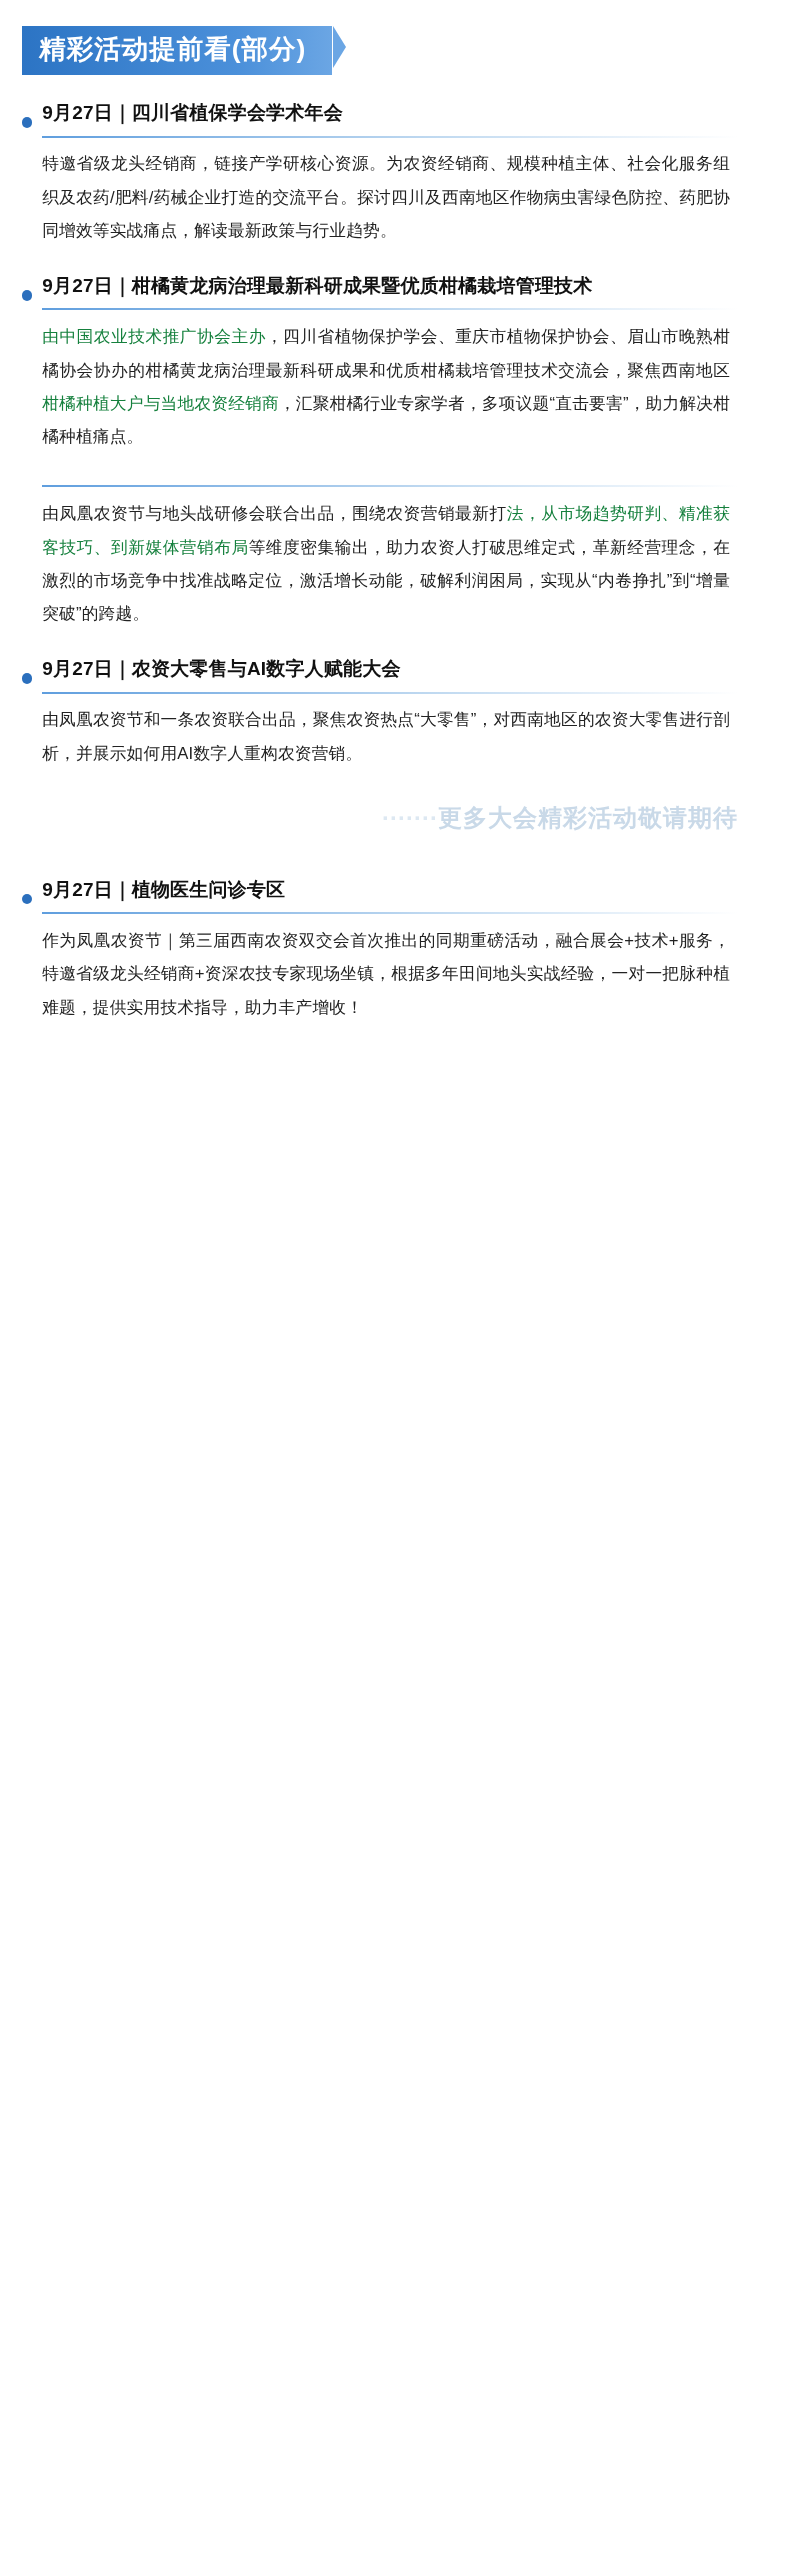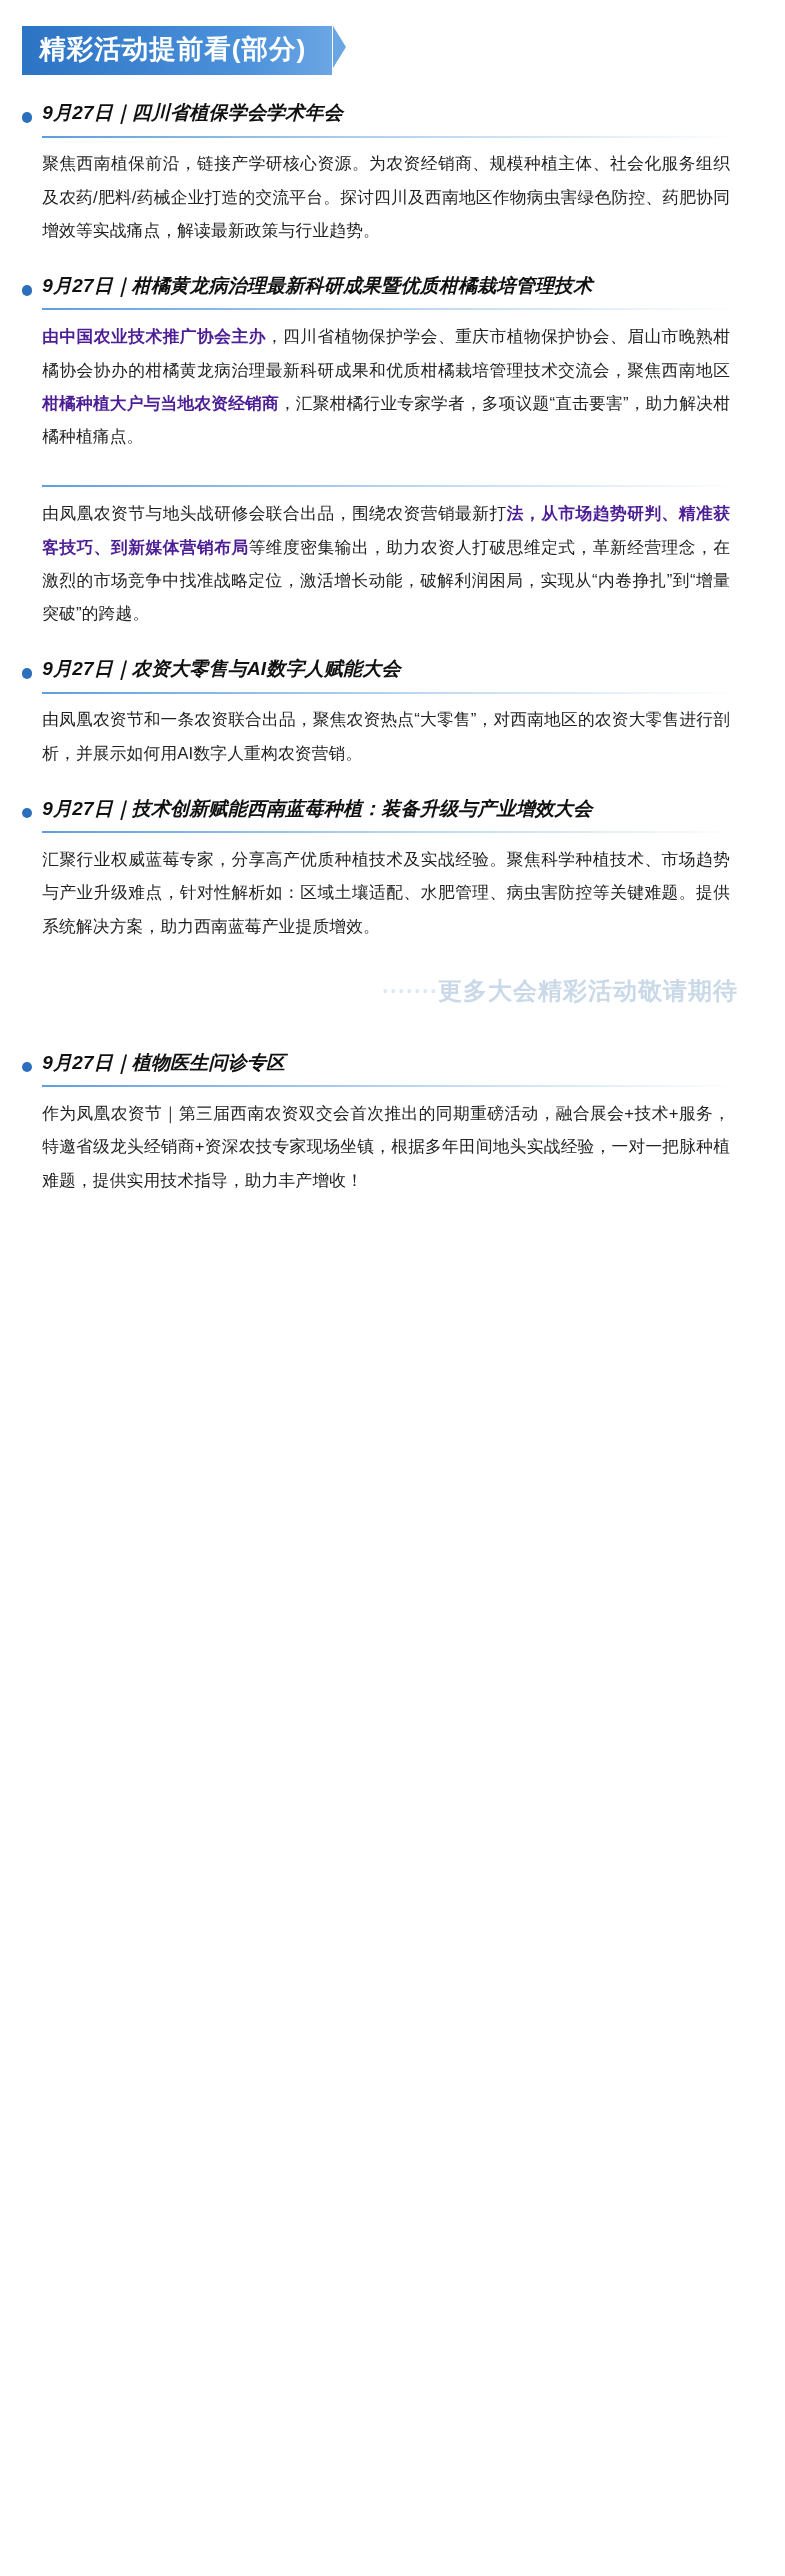--- a/index.html
+++ b/index.html
@@ -52,23 +52,22 @@
   }
 
   
   .item {
     position: relative;
     margin: 0 0 3.9px 0;
     padding: 13.8px 33px 5.9px 21.6px;
   }
   .item-head {
     display: flex;
-    align-items: center;
+    align-items: flex-end;
     gap: 9.8px;
-    font-style: italic;
   }
   .bullet {
     flex: 0 0 auto;
     width: 10.8px;
     height: 10.8px;
     border-radius: 50%;
     background: #2b6fbd;
     margin-top: 8.8px;
   }
   .item-title {
@@ -87,22 +86,22 @@
   .item-body {
     font-size: 16.7px;
     line-height: 2.0;
     color: #222222;
     letter-spacing: 0.2px;
     margin: 9.8px 0 0 20.6px;
     text-align: justify;
     padding-right: 7.9px;
   }
   .item-body b {
-    font-weight: bold;
-    color: #4c1d95;
+    font-weight: normal;
+    color: #15803d;
   }
 
   
   .more-line {
     text-align: right;
     font-size: 24px;
     color: #c9d9e8;
     margin: 25.5px 33px 3.9px 0;
     letter-spacing: 1px;
     font-weight: bold;
@@ -128,21 +127,21 @@
 
   
   <div class="item">
     <div class="item-head">
       <span class="bullet"></span>
       <div class="item-title">
         <span>9月27日</span><span>｜</span><span>四川省植保学会学术年会</span>
       </div>
     </div>
     <div class="rule"></div>
-    <div class="item-body">聚焦西南植保前沿，链接产学研核心资源。为农资经销商、规模种植主体、社会化服务组织及农药/肥料/药械企业打造的交流平台。探讨四川及西南地区作物病虫害绿色防控、药肥协同增效等实战痛点，解读最新政策与行业趋势。</div>
+    <div class="item-body">特邀省级龙头经销商，链接产学研核心资源。为农资经销商、规模种植主体、社会化服务组织及农药/肥料/药械企业打造的交流平台。探讨四川及西南地区作物病虫害绿色防控、药肥协同增效等实战痛点，解读最新政策与行业趋势。</div>
   </div>
 
   
   <div class="item">
     <div class="item-head">
       <span class="bullet"></span>
       <div class="item-title">
         <span>9月27日</span><span>｜</span><span>柑橘黄龙病治理最新科研成果暨优质柑橘栽培管理技术</span>
       </div>
     </div>
@@ -162,30 +161,20 @@
       <span class="bullet"></span>
       <div class="item-title">
         <span>9月27日</span><span>｜</span><span>农资大零售与AI数字人赋能大会</span>
       </div>
     </div>
     <div class="rule"></div>
     <div class="item-body">由凤凰农资节和一条农资联合出品，聚焦农资热点“大零售”，对西南地区的农资大零售进行剖析，并展示如何用AI数字人重构农资营销。</div>
   </div>
 
   
-  <div class="item">
-    <div class="item-head">
-      <span class="bullet"></span>
-      <div class="item-title">
-        <span>9月27日</span><span>｜</span><span>技术创新赋能西南蓝莓种植：装备升级与产业增效大会</span>
-      </div>
-    </div>
-    <div class="rule"></div>
-    <div class="item-body">汇聚行业权威蓝莓专家，分享高产优质种植技术及实战经验。聚焦科学种植技术、市场趋势与产业升级难点，针对性解析如：区域土壤适配、水肥管理、病虫害防控等关键难题。提供系统解决方案，助力西南蓝莓产业提质增效。</div>
-  </div>
 
   
 
   <div class="more-line">
     <span class="dots">·······</span><span>更多大会精彩活动敬请期待</span>
   </div>
 
   <div class="spacer-lg"></div>
 
   

